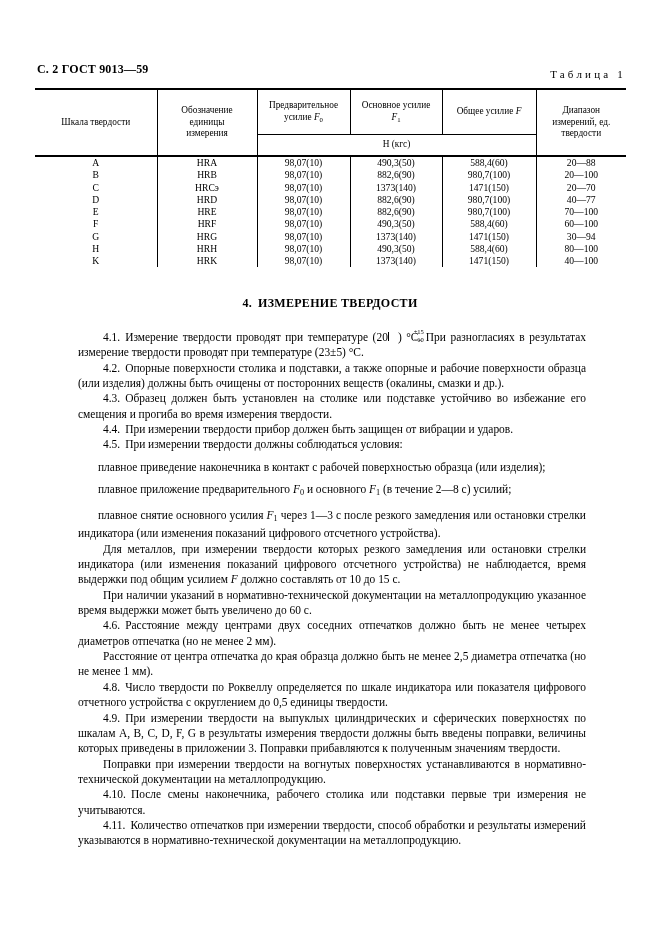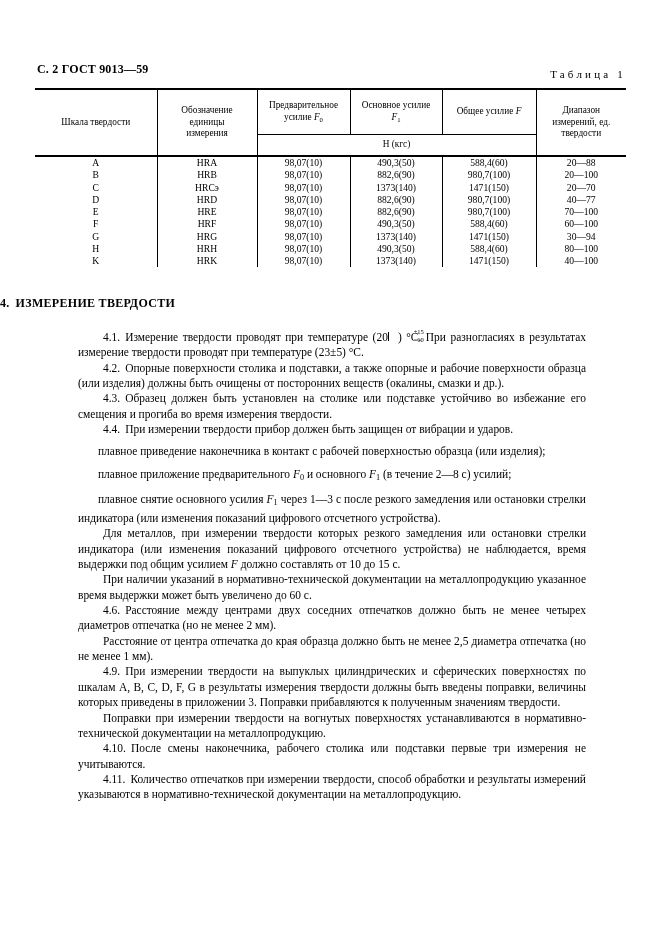--- a/index.html
+++ b/index.html
@@ -111,21 +111,21 @@
 
   sub.v { font-size: 0.72em; vertical-align: -0.28em; }
   i.var { font-style: italic; }
 
   
   .sec-head {
     position: absolute;
     left: 0;
     top: 296px;
     width: 660px;
-    text-align: left;
+    text-align: center;
     font-size: 12px;
     font-weight: bold;
     letter-spacing: 0.3px;
   }
   .sec-head .num { margin-right: 6px; }
 
   
   .body {
     position: absolute;
     left: 78px;
@@ -318,20 +318,23 @@
     </p>
 
     <p>
       <span class="lbl">4.3.</span><span>Образец должен быть установлен на столике или подставке устойчиво во избежание его смещения и прогиба во время измерения твердости.</span>
     </p>
 
     <p>
       <span class="lbl">4.4.</span><span>При измерении твердости прибор должен быть защищен от вибрации и ударов.</span>
     </p>
 
+    <p>
+      <span class="lbl">4.5.</span><span>При измерении твердости должны соблюдаться условия:</span>
+    </p>
 
     <p class="noind">
       <span>плавное приведение наконечника в контакт с рабочей поверхностью образца (или изделия);</span>
     </p>
 
     <p class="noind">
       <span>плавное приложение предварительного </span><i class="var">F</i><sub class="v">0</sub><span> и основного </span><i class="var">F</i><sub class="v">1</sub><span> (в течение 2—8 с) усилий;</span>
     </p>
 
     <p class="noind">
@@ -348,20 +351,23 @@
 
     <p>
       <span class="lbl">4.6.</span><span>Расстояние между центрами двух соседних отпечатков должно быть не менее четырех диаметров отпечатка (но не менее 2 мм).</span>
     </p>
 
     <p>
       <span>Расстояние от центра отпечатка до края образца должно быть не менее 2,5 диаметра отпечатка (но не менее 1 мм).</span>
     </p>
 
 
+    <p>
+      <span class="lbl">4.8.</span><span>Число твердости по Роквеллу определяется по шкале индикатора или показателя цифрового отчетного устройства с округлением до 0,5 единицы твердости.</span>
+    </p>
 
     <p>
       <span class="lbl">4.9.</span><span>При измерении твердости на выпуклых цилиндрических и сферических поверхностях по шкалам A, B, C, D, F, G в результаты измерения твердости должны быть введены поправки, величины которых приведены в приложении 3. Поправки прибавляются к полученным значениям твердости.</span>
     </p>
 
     <p>
       <span>Поправки при измерении твердости на вогнутых поверхностях устанавливаются в нормативно-технической документации на металлопродукцию.</span>
     </p>
 
     <p>

